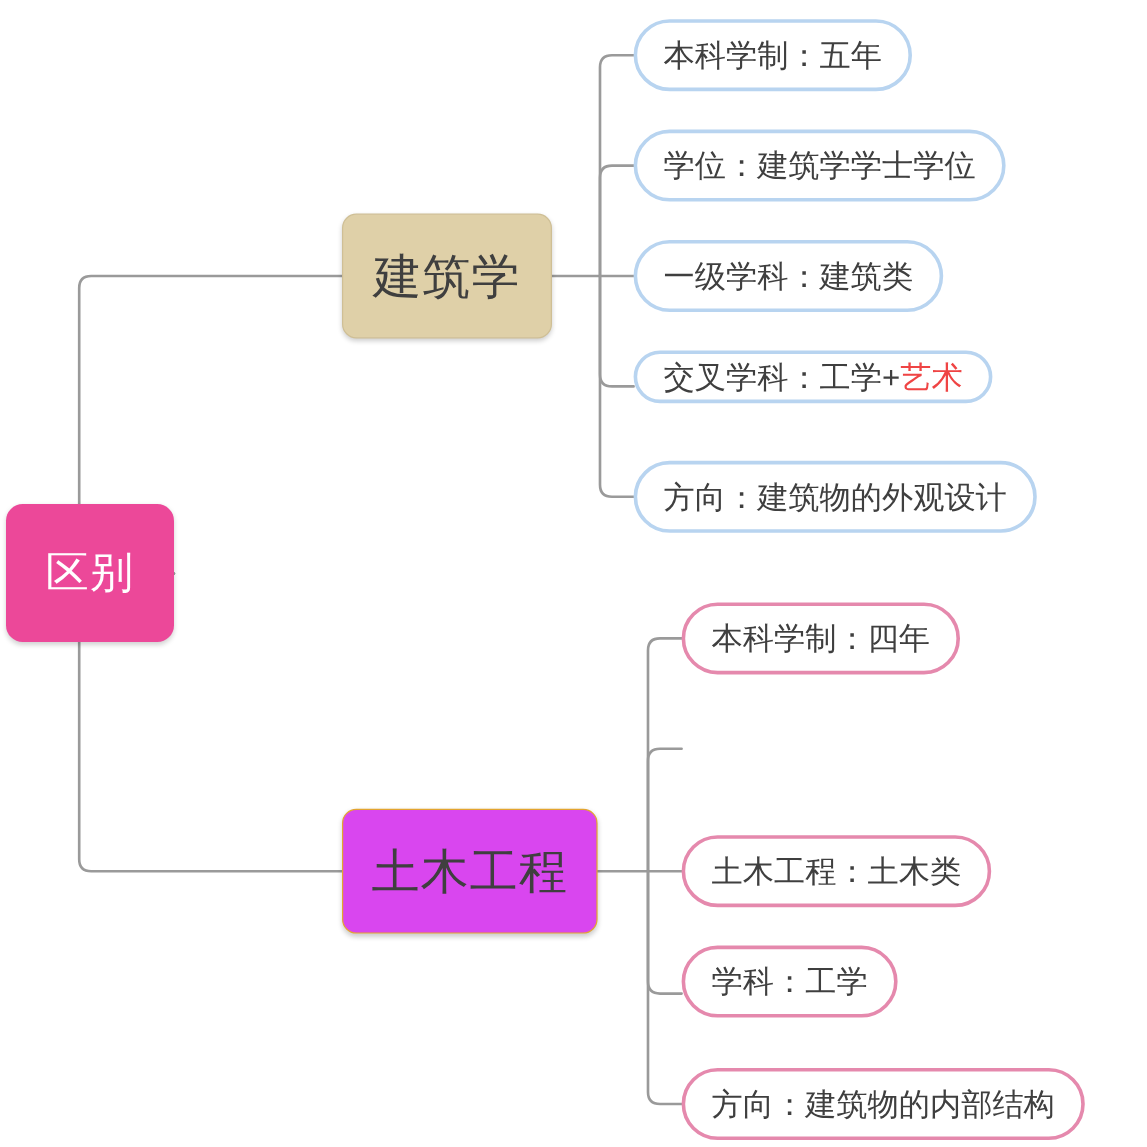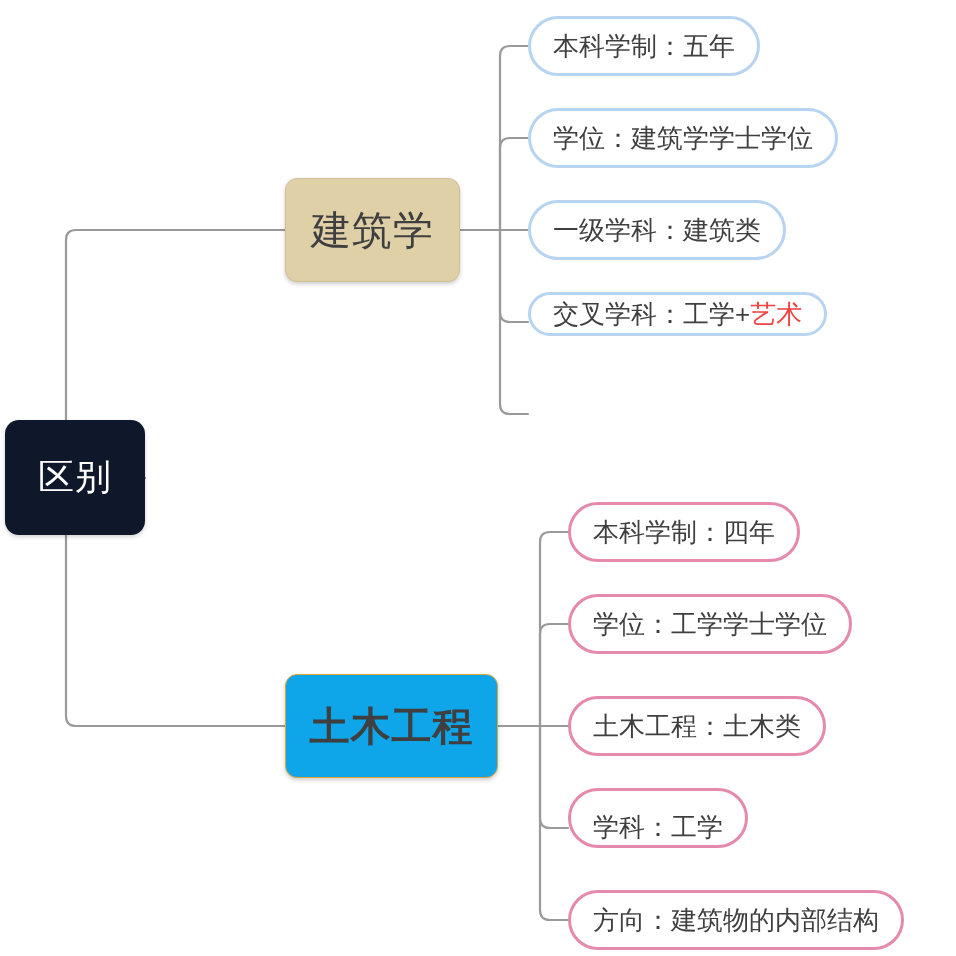--- a/index.html
+++ b/index.html
@@ -30,42 +30,41 @@
     position: absolute;
     box-sizing: border-box;
     display: flex;
     align-items: center;
     justify-content: center;
     white-space: nowrap;
     color: #3f3f3f;
   }
   
   .node.root {
-    background: #0f172a;
+    background: #ec4899;
     color: #ffffff;
     border-radius: 14px;
     font-size: 36px;
     letter-spacing: 1px;
     box-shadow: 0 2px 4px rgba(0,0,0,0.18);
   }
   
   .node.branch {
     border-radius: 12px;
     font-size: 40px;
     letter-spacing: 1px;
     box-shadow: 0 2px 4px rgba(0,0,0,0.20);
   }
   .node.branch.tan {
     background: #DFD0A8;
     border: 1px solid #cfbf95;
   }
   .node.branch.amber {
-    background: #0ea5e9;
+    background: #d946ef;
     border: 1px solid #e3a52f;
-    font-weight: bold;
   }
   
   .node.leaf {
     background: #ffffff;
     border-radius: 999px;
     font-size: 26px;
     border: 3px solid #B8D4F0;
     padding: 0 22px;
   }
   .node.leaf.blue  { border-color: #B8D4F0; }
@@ -117,38 +116,38 @@
 
   <div class="node leaf blue" style="left:528px; top:200px; height:60px;">
     <span>一级学科：建筑类</span>
   </div>
 
   <div class="node leaf blue" style="left:528px; top:292px; height:44px;">
     <span>交叉学科：工学+</span>
       <span class="leaf-accent">艺术</span>
   </div>
 
+  <div class="node leaf blue" style="left:528px; top:384px; height:60px;">
+    <span>方向：建筑物的外观设计</span>
+  </div>
 
   <div class="node branch amber" style="left:285px; top:674px; width:213px; height:104px;">
     <span>土木工程</span>
   </div>
 
   <div class="node leaf pink" style="left:568px; top:502px; height:60px;justify-content:flex-end;">
     <span>本科学制：四年</span>
   </div>
 
-  <div class="node leaf pink" style="left:568px; top:594px; height:60px;">
-    <span>学位：工学学士学位</span>
-  </div>
 
   <div class="node leaf pink" style="left:568px; top:696px; height:60px;">
     <span>土木工程：土木类</span>
   </div>
 
-  <div class="node leaf pink" style="left:568px; top:788px; height:60px;align-items:flex-end;">
+  <div class="node leaf pink" style="left:568px; top:788px; height:60px;">
     <span>学科：工学</span>
   </div>
 
   <div class="node leaf pink" style="left:568px; top:890px; height:60px;">
     <span>方向：建筑物的内部结构</span>
   </div>
 
 </div>
 
 </body></html>

